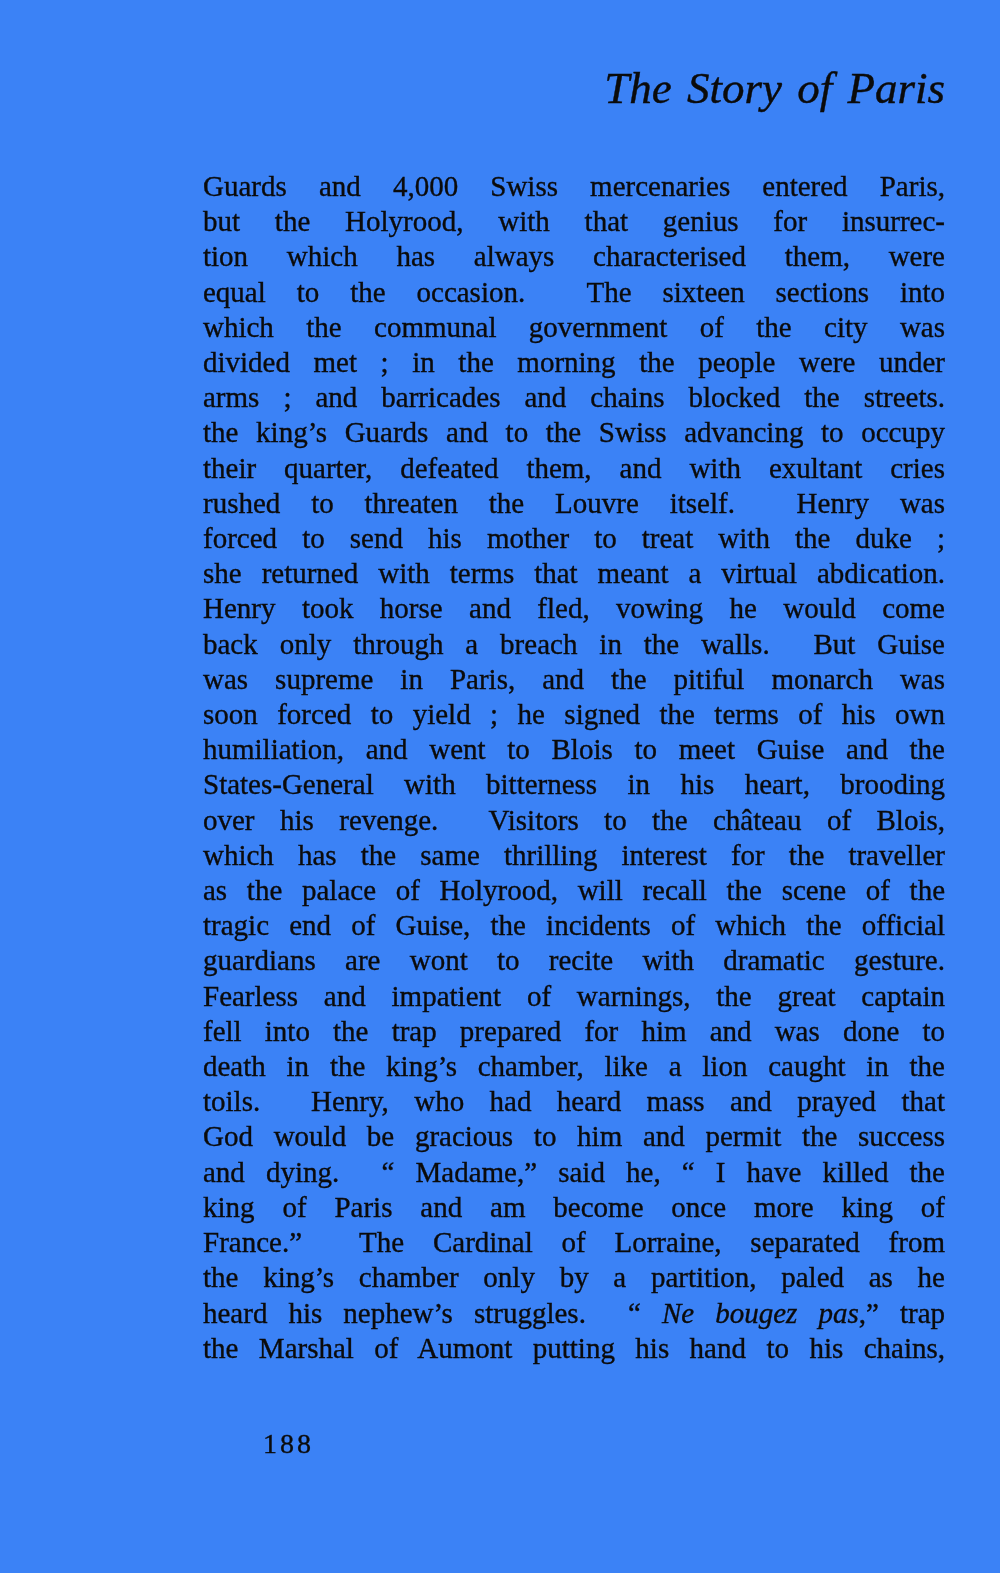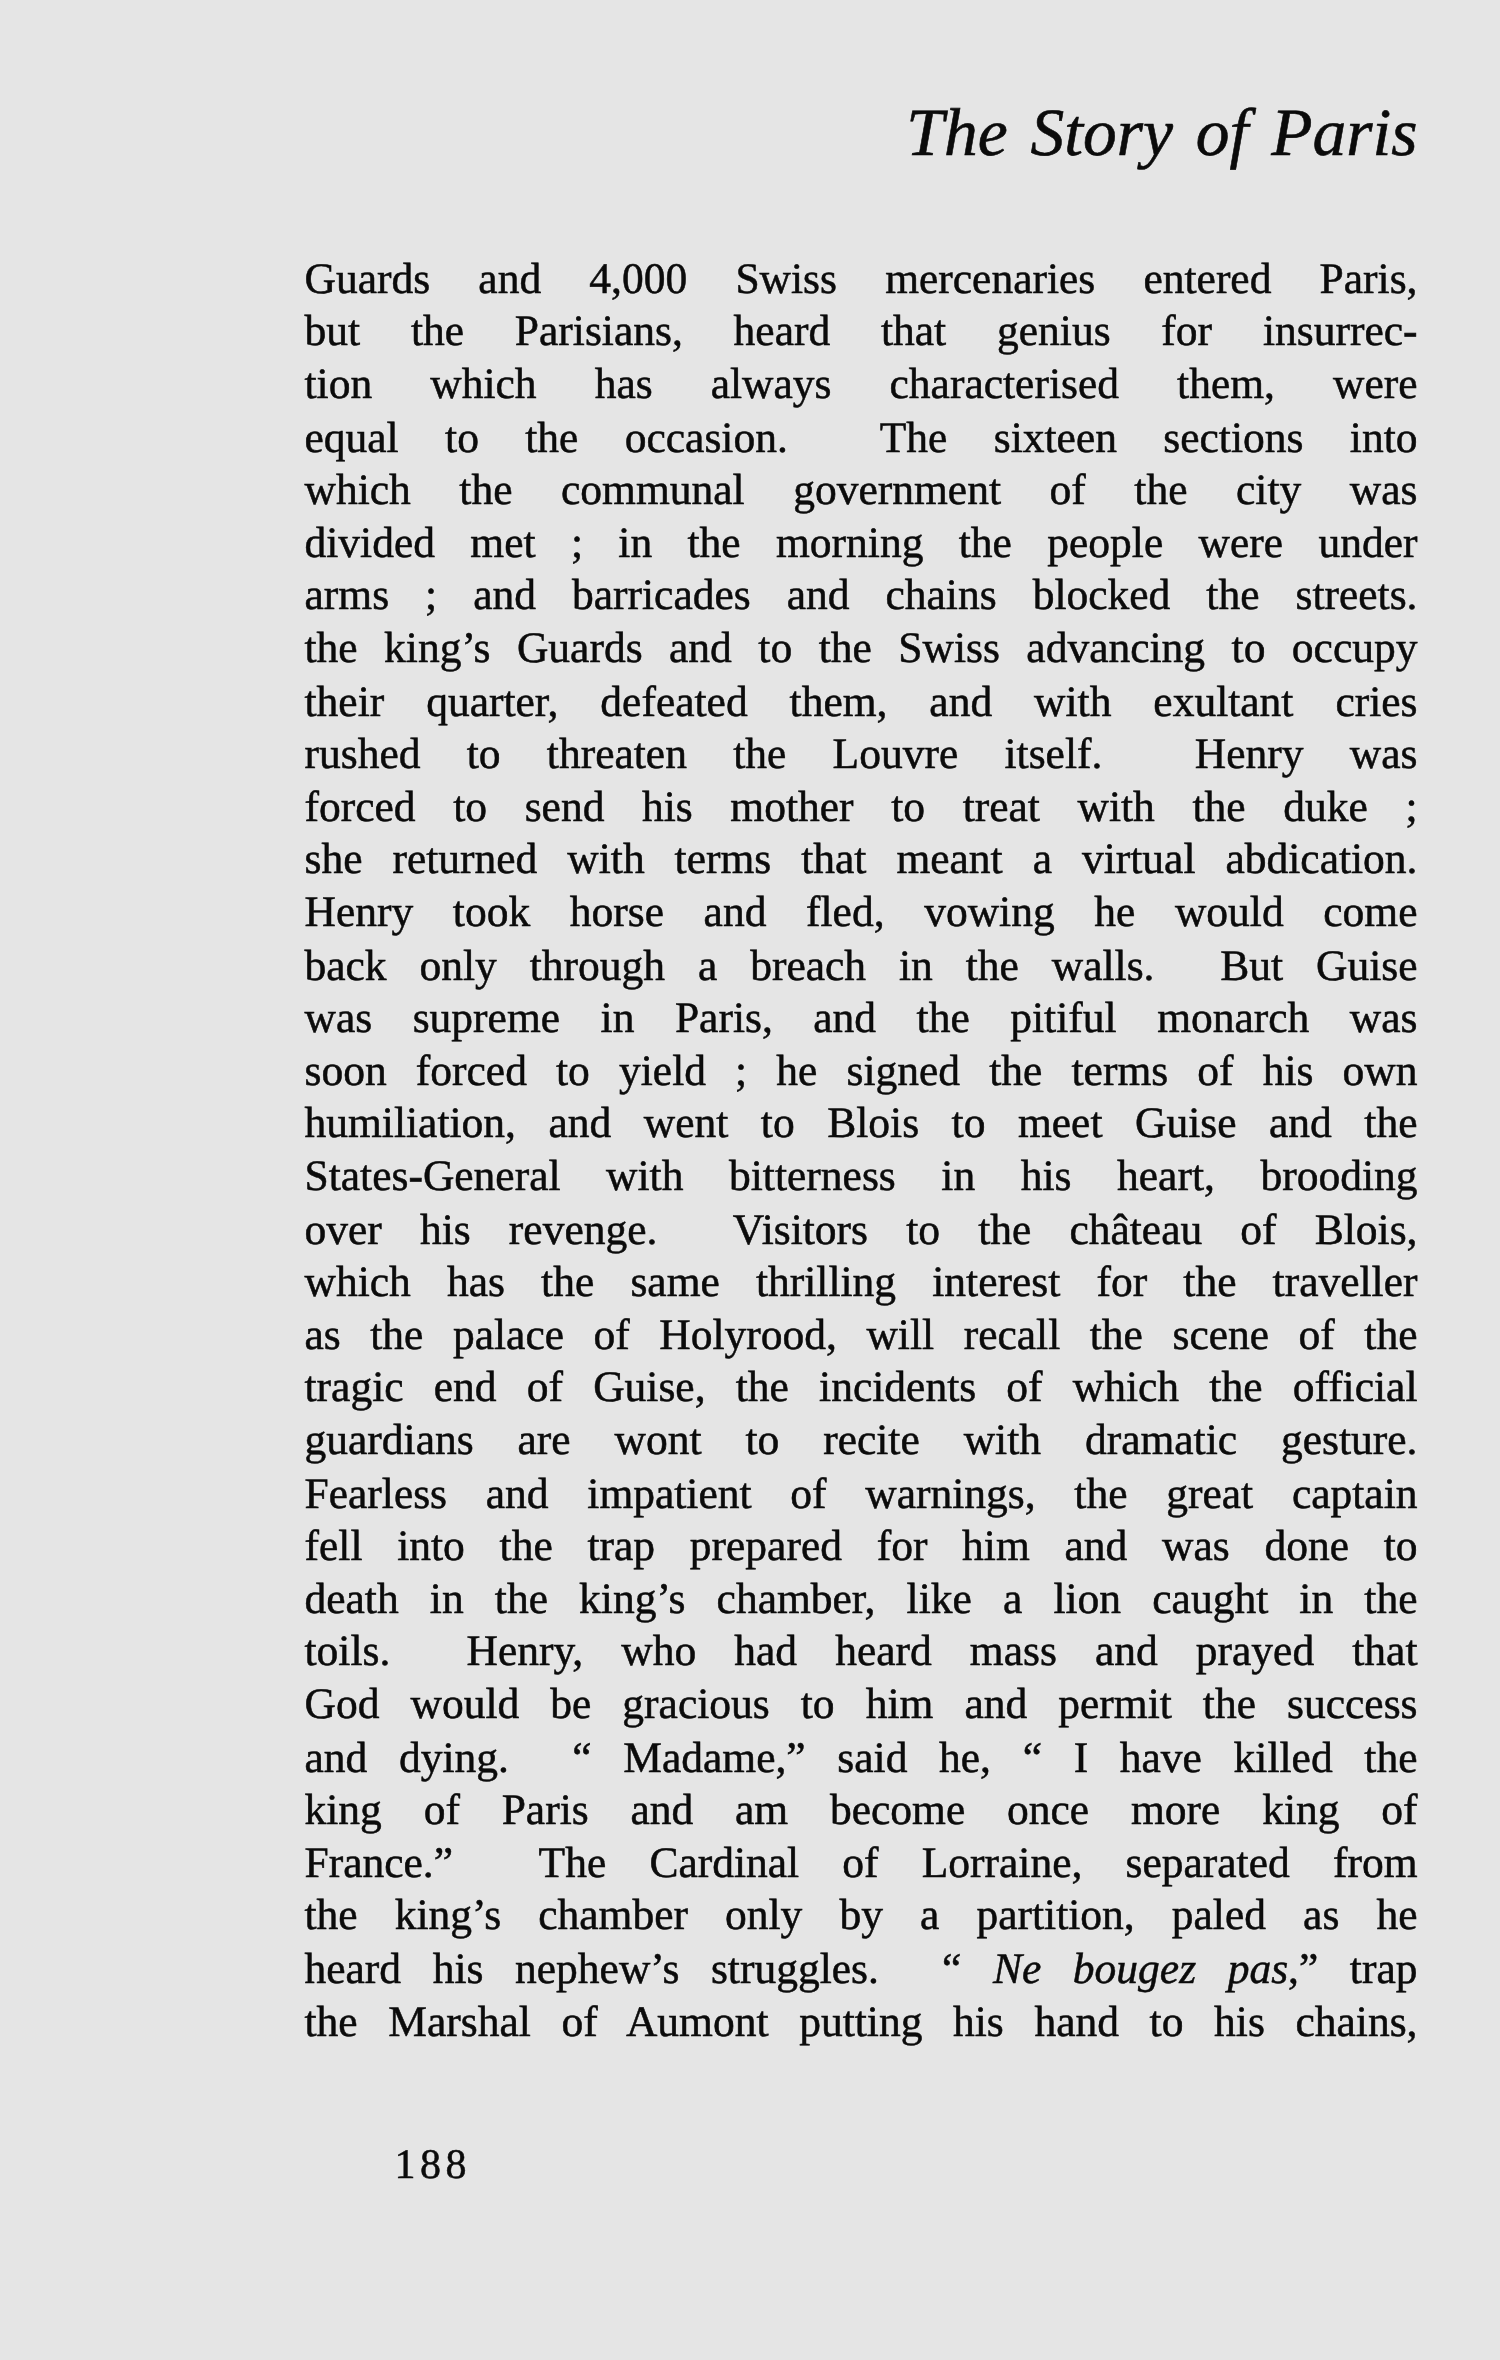--- a/index.html
+++ b/index.html
@@ -11,21 +11,21 @@
     width: 1000px;
     height: 1573px;
     position: relative;
     overflow: hidden;
     font-family: "Liberation Serif", "DejaVu Serif", serif;
     color: #0b0b0b;
   }
   .page {
     position: absolute;
     inset: 0;
-    background: #e5e5e5;
+    background: #3b82f6;
   }
   .running-head {
     position: absolute;
     top: 64px;
     right: 55px;
     font-style: italic;
     font-size: 45px;
     line-height: 1.1;
     word-spacing: 4px;
     white-space: nowrap;
@@ -61,21 +61,21 @@
 </style>
 </head>
 <body>
 
 <div class="page">
 
   <div class="running-head">The Story of Paris</div>
 
   <div class="body-text">
     <div class="line">Guards and 4,000 Swiss mercenaries entered Paris,</div>
-    <div class="line">but the Parisians, heard that genius for insurrec-</div>
+    <div class="line">but the Holyrood, with that genius for insurrec-</div>
     <div class="line">tion which has always characterised them, were</div>
     <div class="line">equal to the occasion.&nbsp; The sixteen sections into</div>
     <div class="line">which the communal government of the city was</div>
     <div class="line">divided met ; in the morning the people were under</div>
     <div class="line">arms ; and barricades and chains blocked the streets.</div>
     <div class="line">the king’s Guards and to the Swiss advancing to occupy</div>
     <div class="line">their quarter, defeated them, and with exultant cries</div>
     <div class="line">rushed to threaten the Louvre itself.&nbsp; Henry was</div>
     <div class="line">forced to send his mother to treat with the duke ;</div>
     <div class="line">she returned with terms that meant a virtual abdication.</div>

